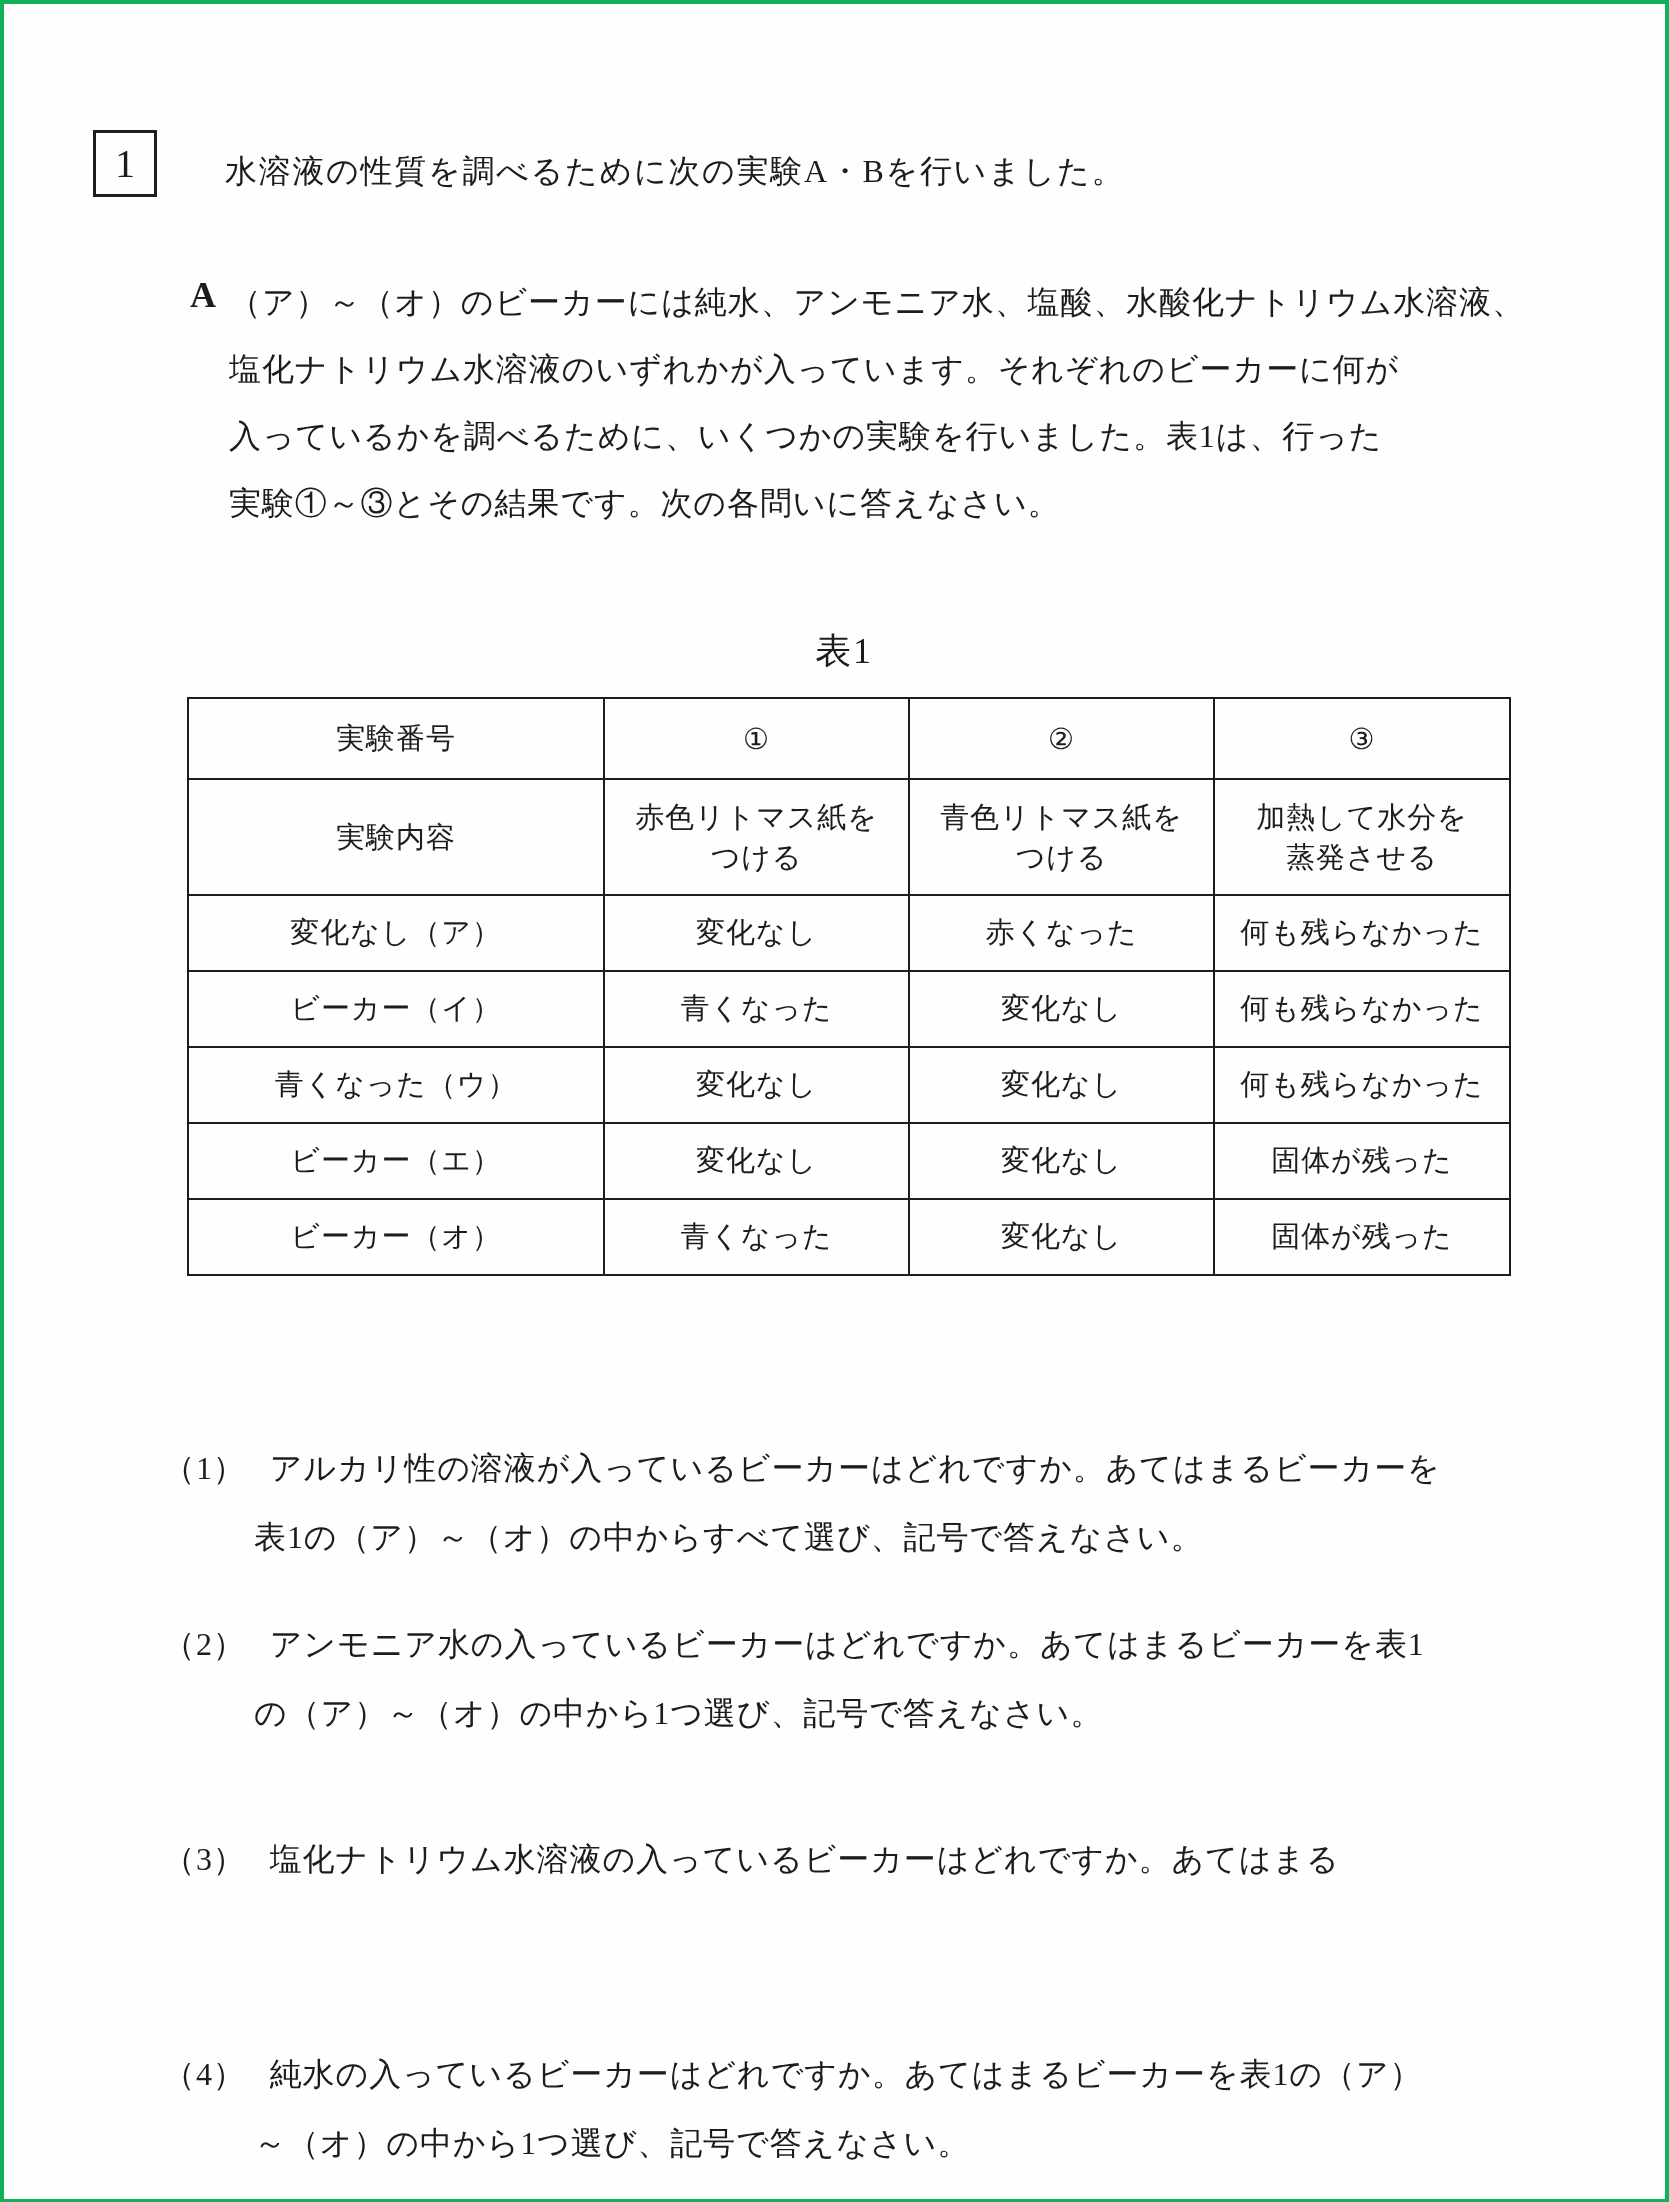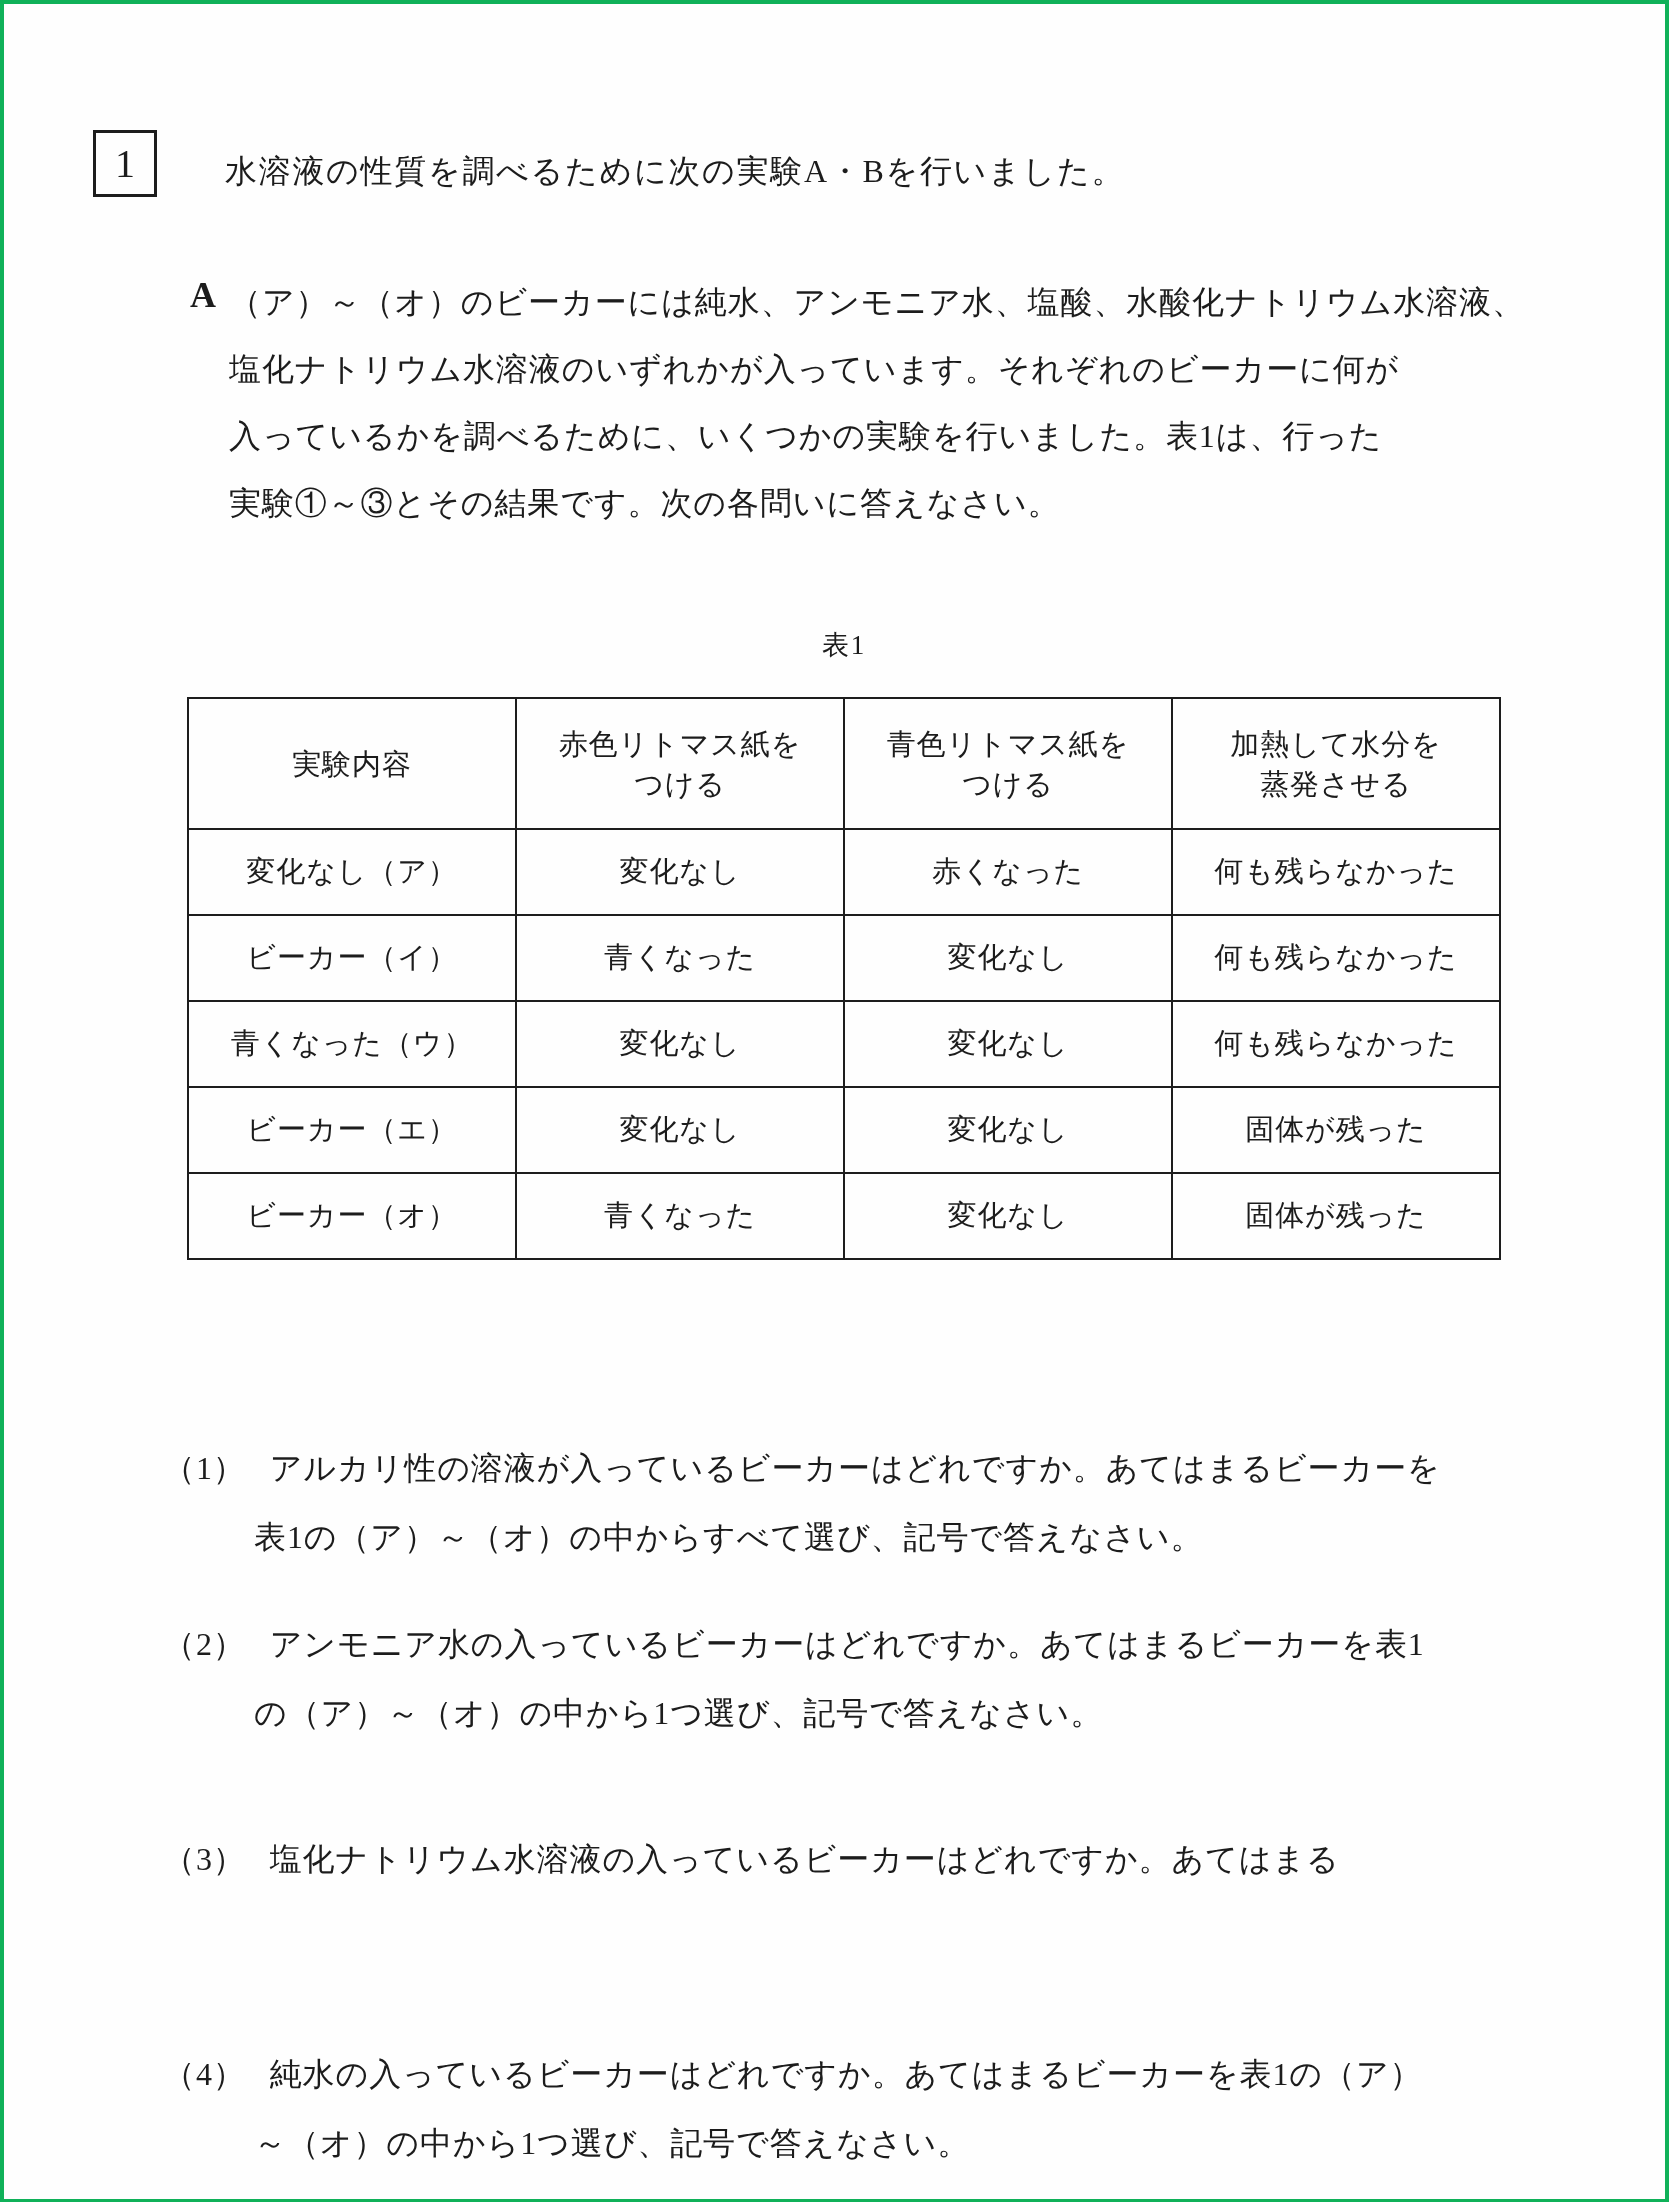--- a/index.html
+++ b/index.html
@@ -28,21 +28,21 @@
   .a-label {
     position:absolute; left:186px; top:270px;
     font-size:36px; font-weight:bold;
   }
   .para-line {
     position:absolute; left:225px;
     font-size:32px; letter-spacing:0.9px; white-space:nowrap;
   }
   .table-caption {
     position:absolute; left:183px; top:623px; width:1314px;
-    text-align:center; font-size:27px; letter-spacing:1.7px;
+    text-align:center; font-size:36px; letter-spacing:1.7px;
   }
   table.exp {
     position:absolute; left:183px; top:693px;
     width:1314px; height:563px;
     border-collapse:collapse; table-layout:fixed;
   }
   table.exp td {
     border:2.2px solid #1d1d1d;
     text-align:center; vertical-align:middle;
     font-size:29px; letter-spacing:0.9px;
@@ -74,20 +74,26 @@
   <div class="a-label">A</div>
   <div class="para-line" style="top:277px;">（ア）～（オ）のビーカーには純水、アンモニア水、塩酸、水酸化ナトリウム水溶液、</div>
   <div class="para-line" style="top:344px;">塩化ナトリウム水溶液のいずれかが入っています。それぞれのビーカーに何が</div>
   <div class="para-line" style="top:411px;">入っているかを調べるために、いくつかの実験を行いました。表1は、行った</div>
   <div class="para-line" style="top:478px;">実験①～③とその結果です。次の各問いに答えなさい。</div>
 
   <div class="table-caption">表1</div>
 
   <table class="exp">
     <tbody>
+        <tr class="hdr">
+      <td class="col0">実験番号</td>
+      <td class="col1">①</td>
+      <td class="col2">②</td>
+      <td class="col3">③</td>
+    </tr>
     <tr class="method">
       <td>実験内容</td>
       <td>
         <span class="cell-line">赤色リトマス紙を</span>
         <span class="cell-line">つける</span>
       </td>
       <td>
         <span class="cell-line">青色リトマス紙を</span>
         <span class="cell-line">つける</span>
       </td>

